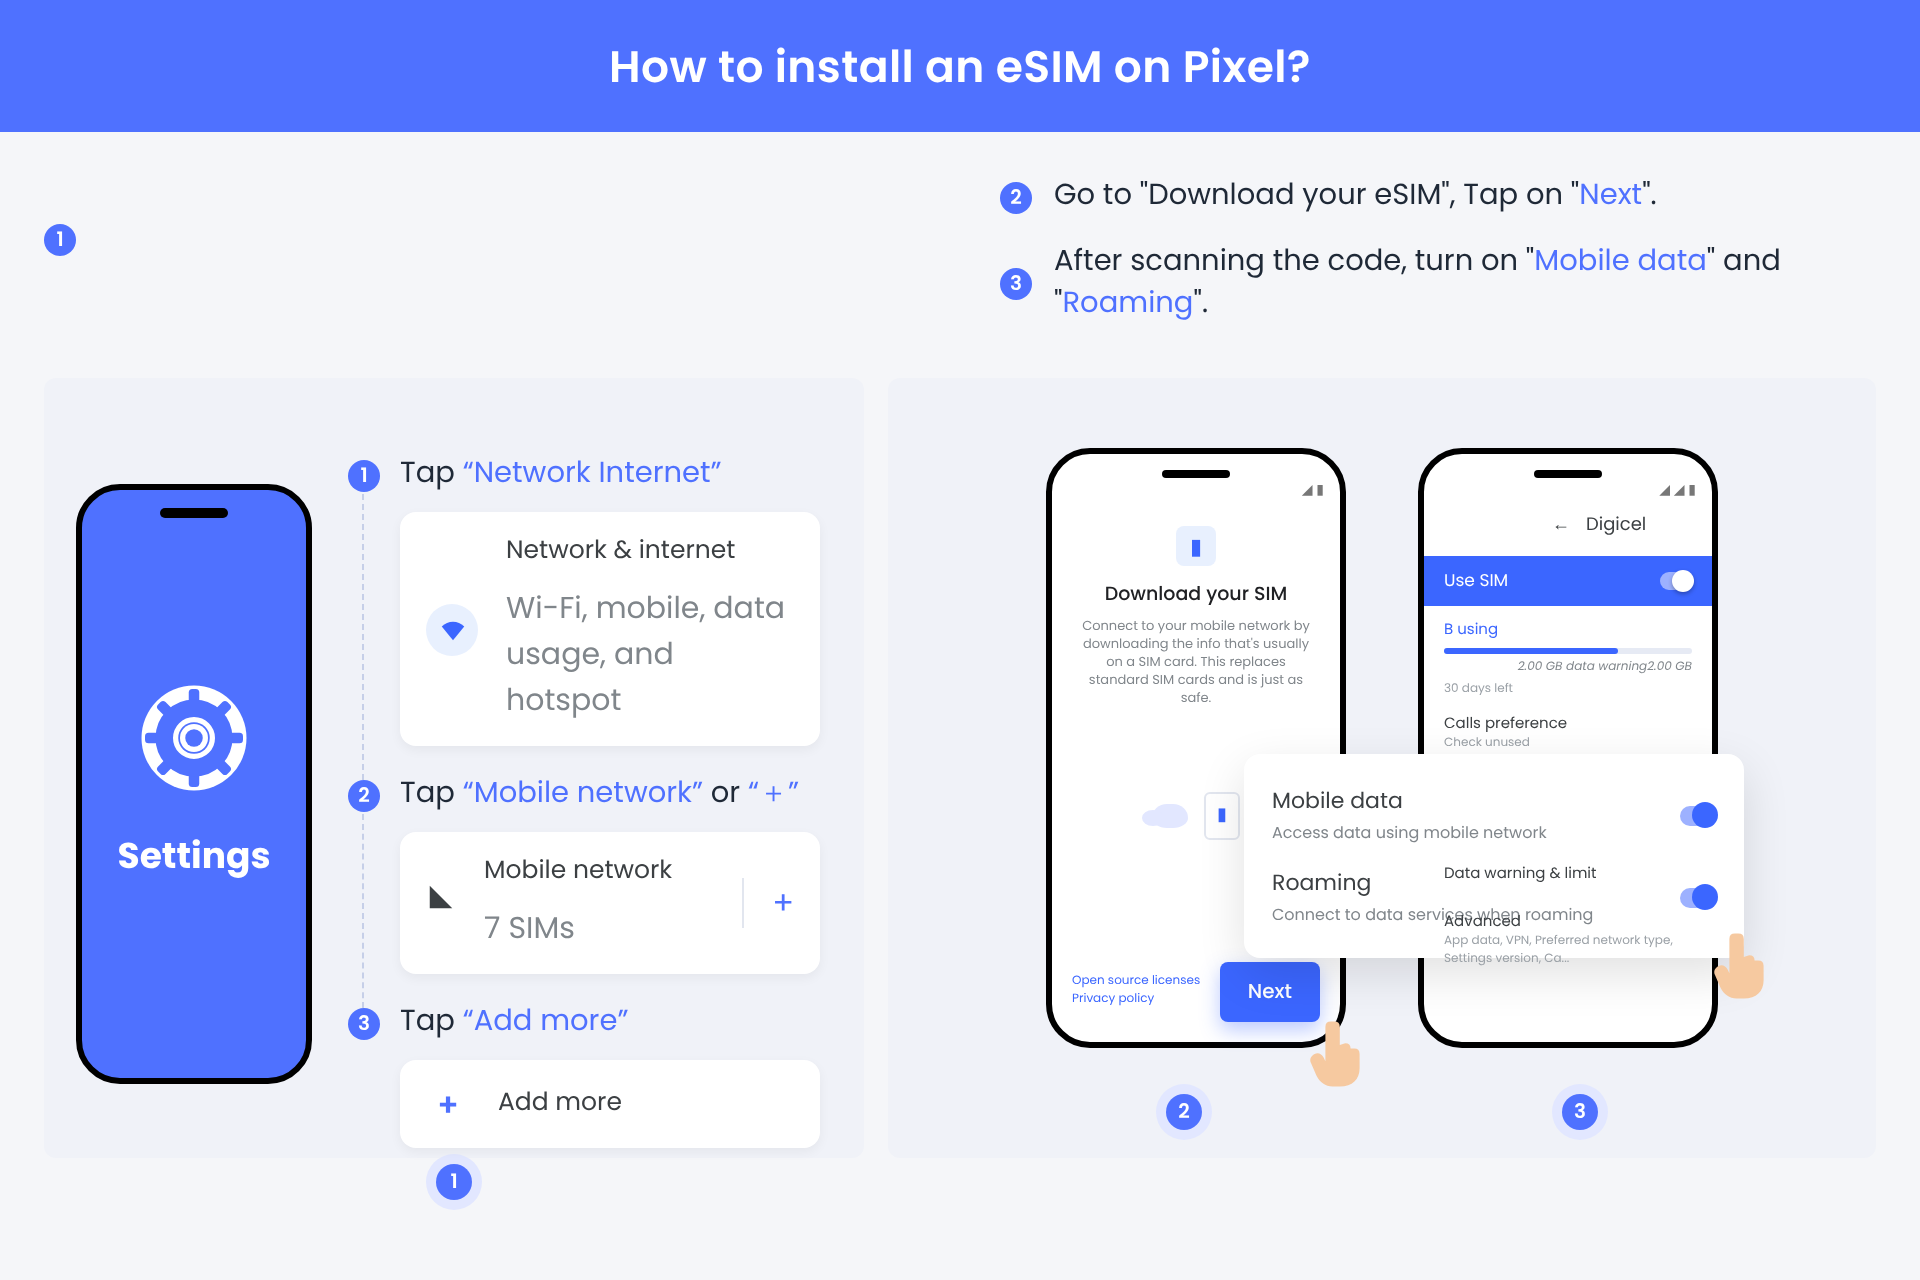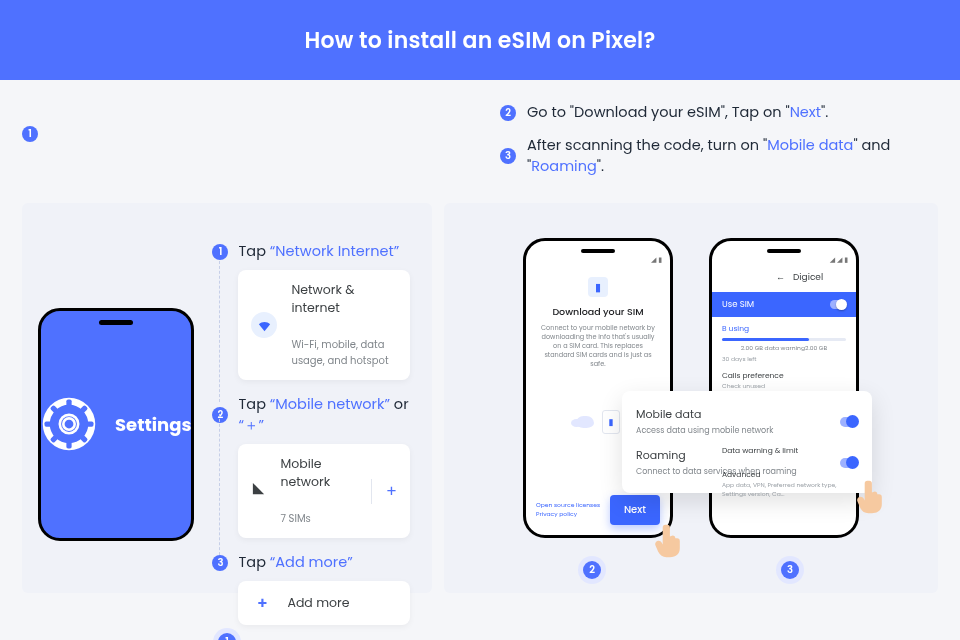--- a/index.html
+++ b/index.html
@@ -7,21 +7,21 @@
   body {
     font-family: "Segoe UI", Poppins, Arial, sans-serif;
     background: #f5f6f9;
     width: 960px;
     height: 640px;
     overflow: hidden;
     color: #1f2937;
   }
 
   .hdr {
-    height: 80px;
+    height: 66px;
     background: #4f71ff;
     display: flex;
     align-items: center;
     justify-content: center;
   }
   .hdr h1 {
     margin: 0;
     color: #fff;
     font-size: 22px;
     font-weight: 600;
@@ -80,26 +80,26 @@
   
   .panelA-body {
     flex: 1;
     display: flex;
     gap: 16px;
     align-items: stretch;
   }
   .phone-outline {
     flex: 0 0 118px;
     align-self: center;
-    height: 233px;
+    height: 300px;
     border: 3.5px solid #000;
     border-radius: 22px;
     background: #4f71ff;
     display: flex;
-    flex-direction: row;
+    flex-direction: column;
     align-items: center;
     justify-content: center;
     gap: 18px;
     position: relative;
   }
   .phone-outline::before {
     content: "";
     position: absolute;
     top: 9px; left: 50%;
     transform: translateX(-50%);
@@ -149,21 +149,21 @@
   }
   .card .ic {
     width: 26px; height: 26px; border-radius: 50%;
     background: #e8f0fe;
     display: flex; align-items: center; justify-content: center;
     color: #3b66ff;
     font-size: 14px;
   }
   .card .txt { flex: 1; }
   .card .t1 { font-size: 12.5px; }
-  .card .t2 { font-size: 10px; color: #80868b; margin-top: 20px; }
+  .card .t2 { font-size: 15px; color: #80868b; margin-top: 8px; }
   .card .plus-side { font-size: 16px; color: #4f71ff; padding-left: 14px; border-left: 1px solid #e2e6ef; }
   .plus-ic {
     width: 22px; height: 22px; display:inline-flex;
     align-items:center; justify-content:center;
     color:#4f71ff; font-size:16px; font-weight:600;
   }
 
   .panel-foot {
     display: flex;
     justify-content: center;
@@ -262,21 +262,21 @@
   .blue-bar .toggle-on::after{background:#fff;}
   .toggle-blue {
     width:18px; height:10px; background:#9db1ff; border-radius:6px; position:relative;
   }
   .toggle-blue::after{content:"";position:absolute;right:-1px;top:-2px;width:13px;height:13px;background:#3b66ff;border-radius:50%;}
 
   .dig-body { padding: 6px 10px; font-size: 7px; color:#5f6368; text-align:left;}
   .dig-body .lbl { font-size:7.5px; color:#3b66ff; margin-bottom:2px;}
   .usage-bar{height:3px;background:#e6eaf4;border-radius:2px;margin:3px 0;position:relative;}
   .usage-bar::before{content:"";position:absolute;left:0;width:70%;height:100%;background:#3b66ff;border-radius:2px;}
-  .usage-row{display:flex;justify-content:center;font-size:6px;color:#80868b;}
+  .usage-row{display:flex;justify-content:flex-end;font-size:6px;color:#80868b;font-style:italic;}
   .dig-item{display:flex;justify-content:space-between;align-items:center;padding:6px 0;}
   .dig-item .it-txt div:first-child{font-size:7.5px;color:#3c4043;}
   .dig-item .it-txt div:last-child{font-size:6px;color:#9aa0a6;}
 
   .overlay-card {
     position:absolute;
     top: 150px;
     left: -90px;
     right: -16px;
     background:#fff;

